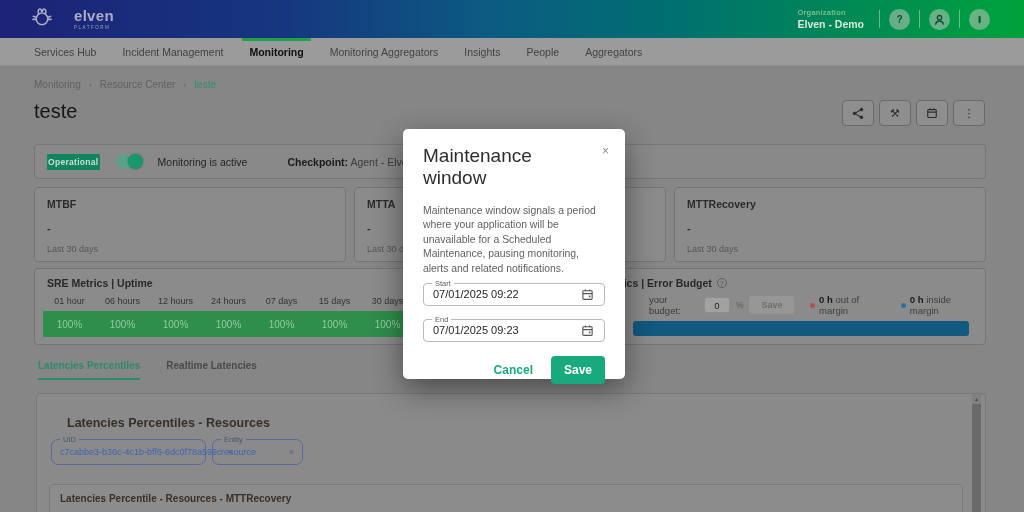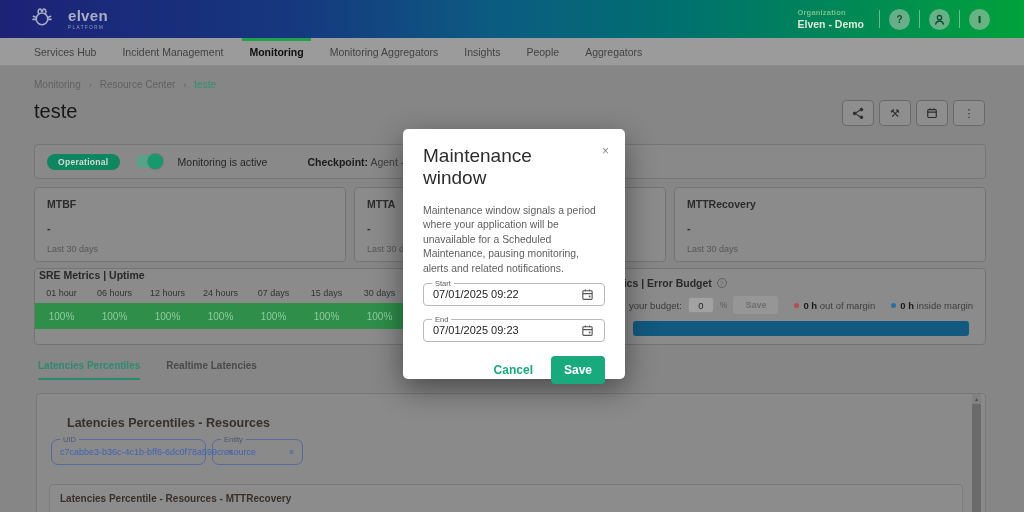--- a/index.html
+++ b/index.html
@@ -9,21 +9,21 @@
     font-family:"Liberation Sans","DejaVu Sans",sans-serif;
     background:#868686;
   }
   
   .header {
     position:absolute; left:0; top:0; width:1024px; height:38px;
     background:linear-gradient(90deg, var(--header-left) 0%, #16377f 28%, #0c5b82 48%, var(--header-teal) 66%, var(--header-right) 100%);
     display:flex; align-items:center; justify-content:space-between;
     padding:0 34px 0 30px;
   }
-  .logo { display:flex; align-items:center; gap:14px; }
+  .logo { display:flex; align-items:center; gap:20px; }
   .logo-txt { color:#a9aec6; font-size:15px; font-weight:bold; letter-spacing:.3px; line-height:1; }
   .logo-sub { color:#9aa0bd; font-size:4.5px; letter-spacing:1.5px; margin-top:2px; }
   .hdr-right { display:flex; align-items:center; gap:9px; }
   .org { text-align:left; margin-right:6px; }
   .org-label { font-size:7.5px; font-weight:bold; color:#79c08b; letter-spacing:.2px; }
   .org-name { font-size:10.5px; font-weight:bold; color:#d9ead9; margin-top:1px; }
   .hdr-divider { width:1px; height:18px; background:rgba(230,240,230,.45); }
   .hdr-icon {
     width:21px; height:21px; border-radius:50%; background:rgba(185,200,185,.55);
     display:flex; align-items:center; justify-content:center;
@@ -51,40 +51,40 @@
     display:flex; align-items:center; justify-content:center; color:#2c2c2c; font-size:11px; cursor:pointer;
   }
   
   .status-panel {
     position:absolute; left:34px; top:144px; width:952px; height:35px;
     border:1px solid #757575; border-radius:4px; background:#898989;
     display:flex; align-items:center; padding-left:12px;
   }
   .badge {
     background:var(--badge-green); color:#d2dcd6; font-size:8.5px; font-weight:600;
-    letter-spacing:.3px; padding:3px 11px; border-radius:8px;
+    letter-spacing:.3px; padding:3px 1px; border-radius:0;
   }
   .toggle { position:relative; width:26px; height:13px; border-radius:7px; background:#5aa287; margin-left:16px; cursor:pointer; }
   .toggle-knob { position:absolute; right:-1px; top:-1px; width:15px; height:15px; border-radius:50%; background:var(--toggle-green); box-shadow:0 0 2px rgba(0,0,0,.4); }
   .status-text { margin-left:16px; font-size:10.5px; color:#262626; }
   .checkpoint { margin-left:40px; font-size:10.5px; color:#3c3c3c; }
   .checkpoint b { color:#1b1b1b; }
   
   .cards-row { position:absolute; left:34px; top:187px; width:952px; height:75px; display:flex; gap:8px; }
   .metric-card {
     flex:1; border:1px solid #747474; border-radius:4px; background:#8b8b8b; padding:10px 12px;
     display:flex; flex-direction:column;
   }
   .metric-title { font-size:10.5px; font-weight:bold; color:#2b2b2b; }
   .metric-value { font-size:11px; font-weight:bold; color:#2b2b2b; margin-top:12px; }
   .metric-caption { font-size:9px; color:#565656; margin-top:10px; }
   
   .uptime-card {
     position:absolute; left:34px; top:268px; width:514px; height:77px;
-    border:1px solid #747474; border-radius:4px; background:#8b8b8b; padding:0;
+    border:1px solid #747474; border-radius:4px; background:#8b8b8b; padding:8px;
   }
   .uptime-title { font-size:10.5px; font-weight:bold; color:#292929; padding-left:4px; }
   .uptime-cols { display:flex; margin-top:7px; }
   .uptime-col { width:53px; text-align:center; font-size:9px; color:#333; }
   .uptime-bar { display:flex; margin-top:5px; }
   .uptime-seg {
     width:53px; height:26px; background:var(--uptime-green);
     display:flex; align-items:center; justify-content:center;
     color:var(--uptime-text); font-size:10px;
   }
@@ -92,21 +92,21 @@
     position:absolute; left:556px; top:268px; width:430px; height:77px;
     border:1px solid #747474; border-radius:4px; background:#8b8b8b; padding:8px 8px 8px 0;
   }
   .eb-title-row { display:flex; align-items:center; gap:5px; padding-left:20px; }
   .eb-title { font-size:10.5px; font-weight:bold; color:#292929; }
   .help-icon {
     width:10px; height:10px; border-radius:50%; border:1px solid #5e5e5e; color:#5e5e5e;
     font-size:6.5px; display:flex; align-items:center; justify-content:center; cursor:pointer;
   }
   .eb-row { display:flex; align-items:center; margin-left:72px; margin-top:7px; height:18px; gap:6px; }
-  .eb-label { font-size:9.5px; color:#3a3a3a; }
+  .eb-label { font-size:9.5px; color:#3a3a3a;margin-left:20px; }
   .budget-input {
     width:26px; height:16px; border:1px solid #8e8e8e; border-radius:3px; background:#a2a2a2;
     font-size:9.5px; color:#242424; text-align:center; font-family:inherit;
   }
   .eb-pct { font-size:8.5px; color:#5a5a5a; }
   .eb-save {
     background:#969696; color:#6e6e6e; font-size:9px; font-weight:bold;
     border:none; border-radius:3px; padding:4px 12px; cursor:pointer;
   }
   .legend-item { display:flex; align-items:center; gap:4px; margin-left:10px; font-size:9.5px; color:#3e3e3e; }

